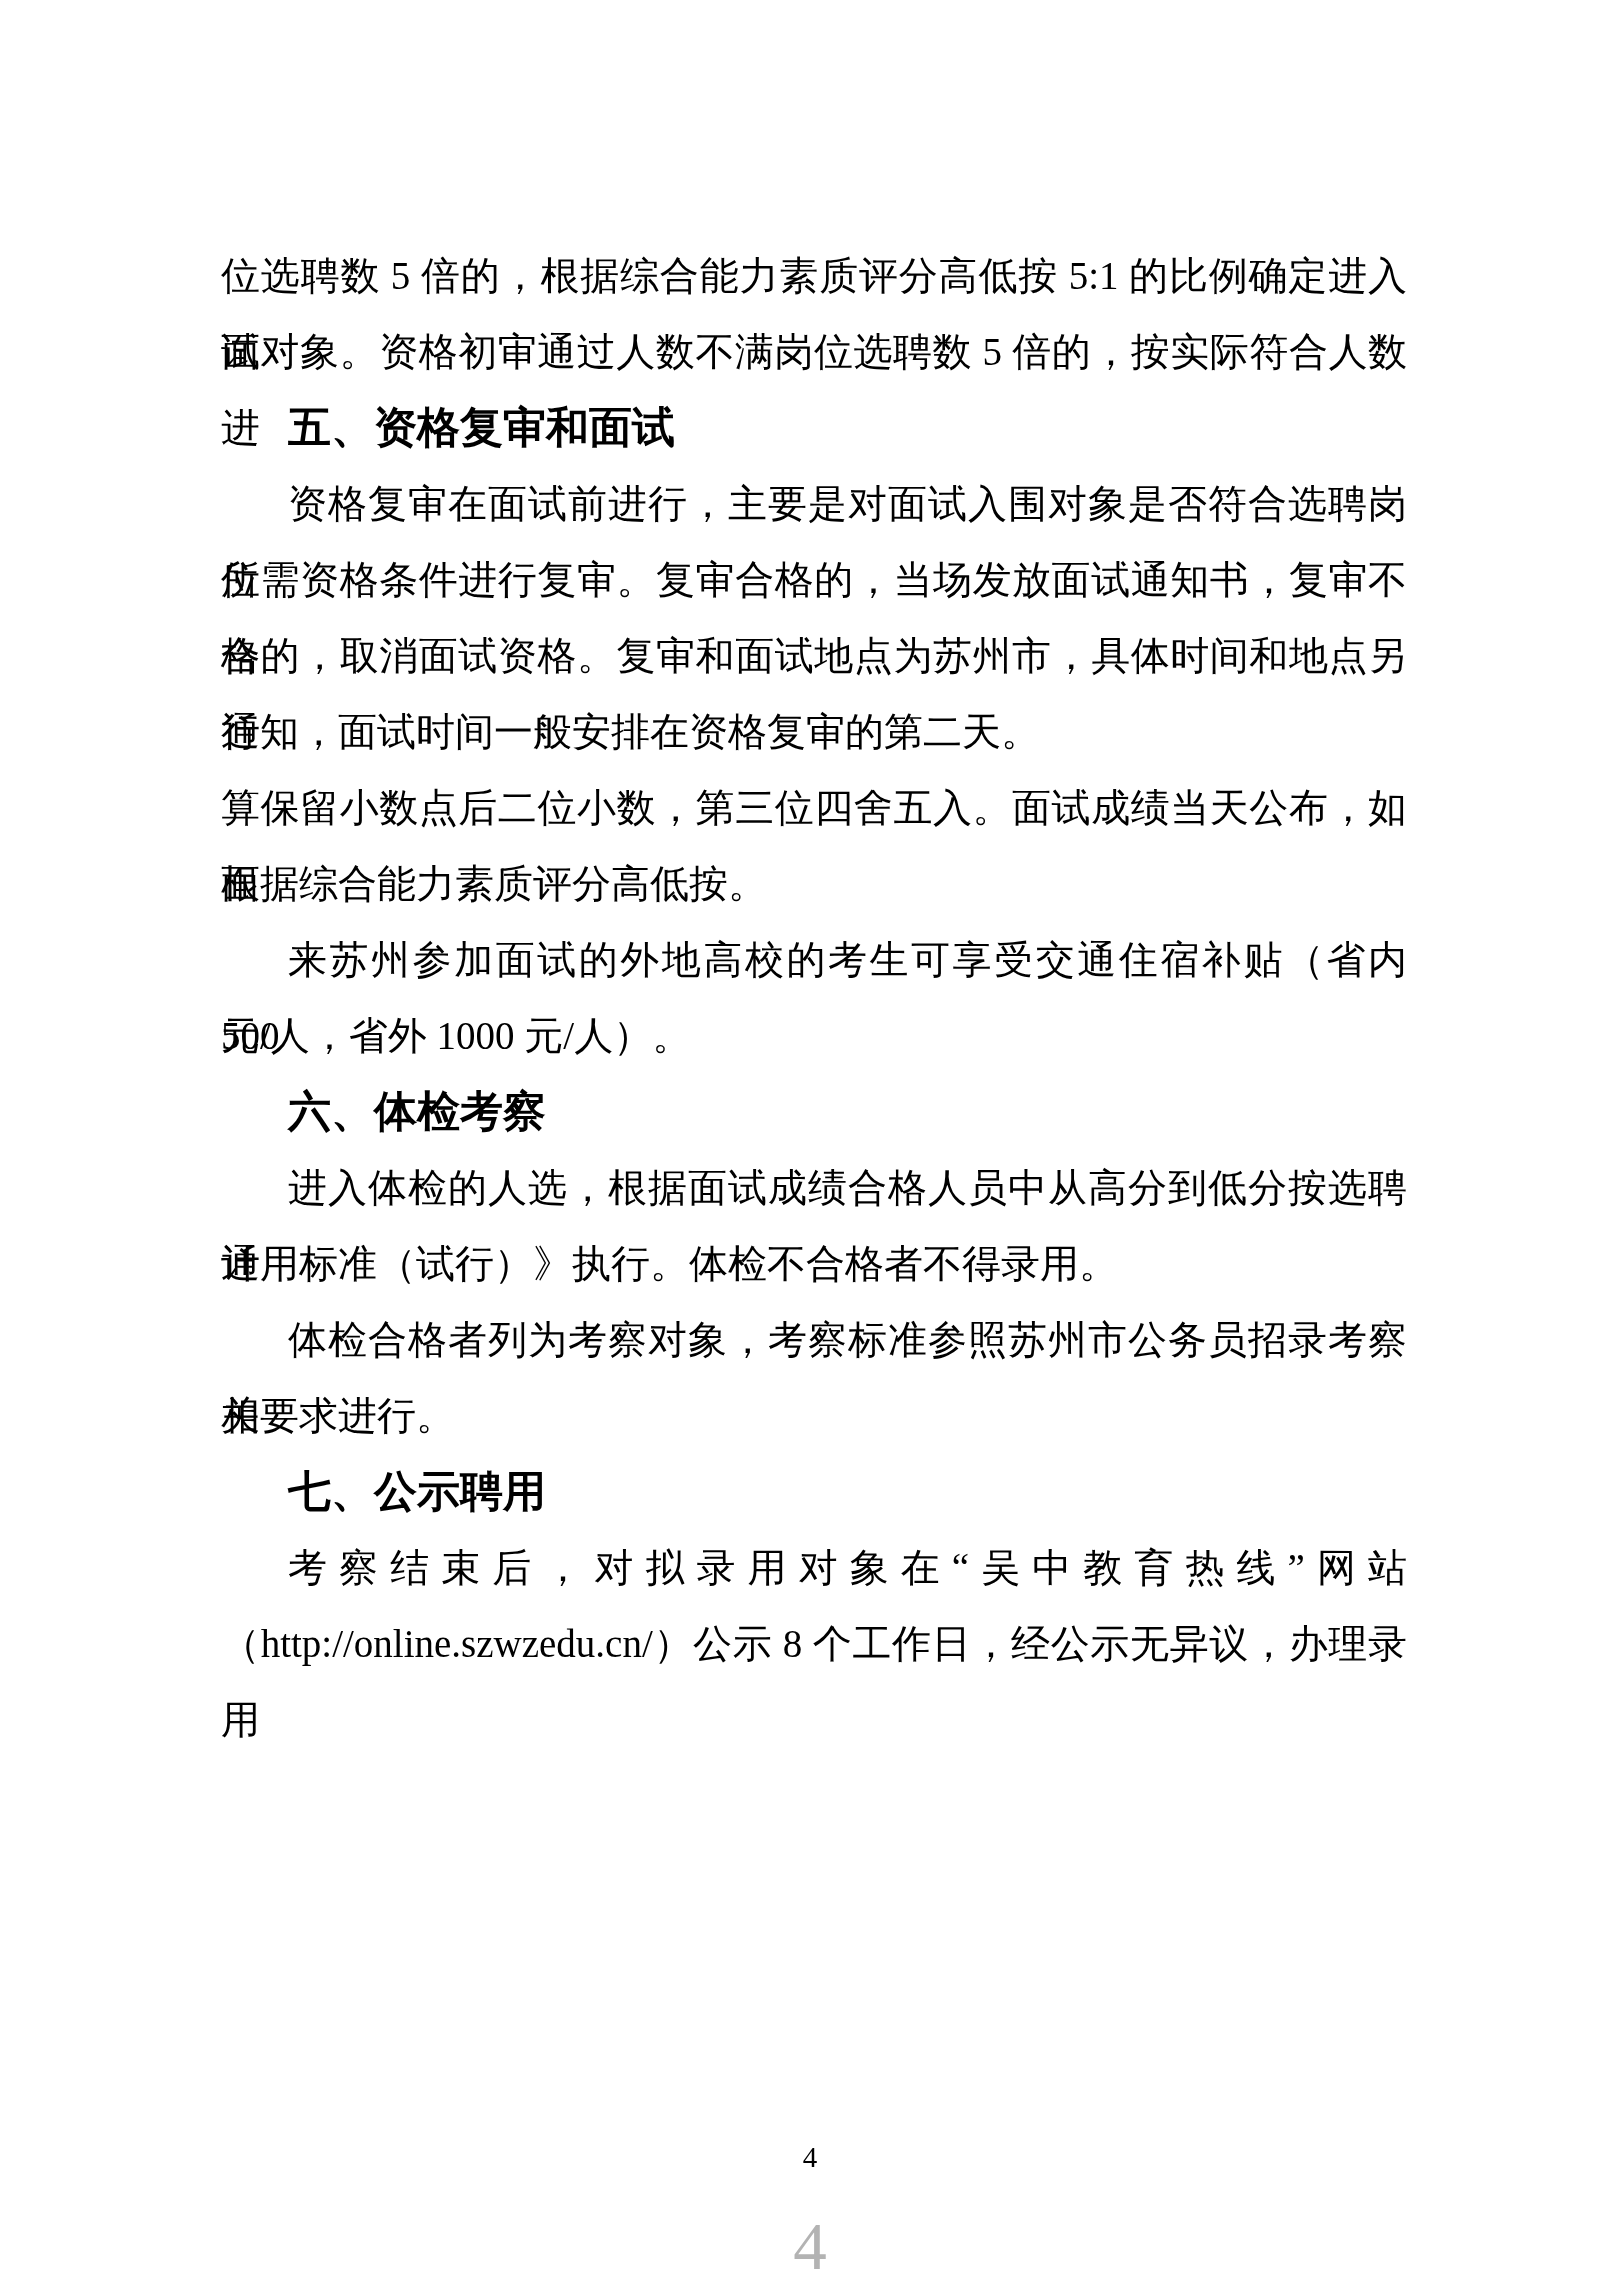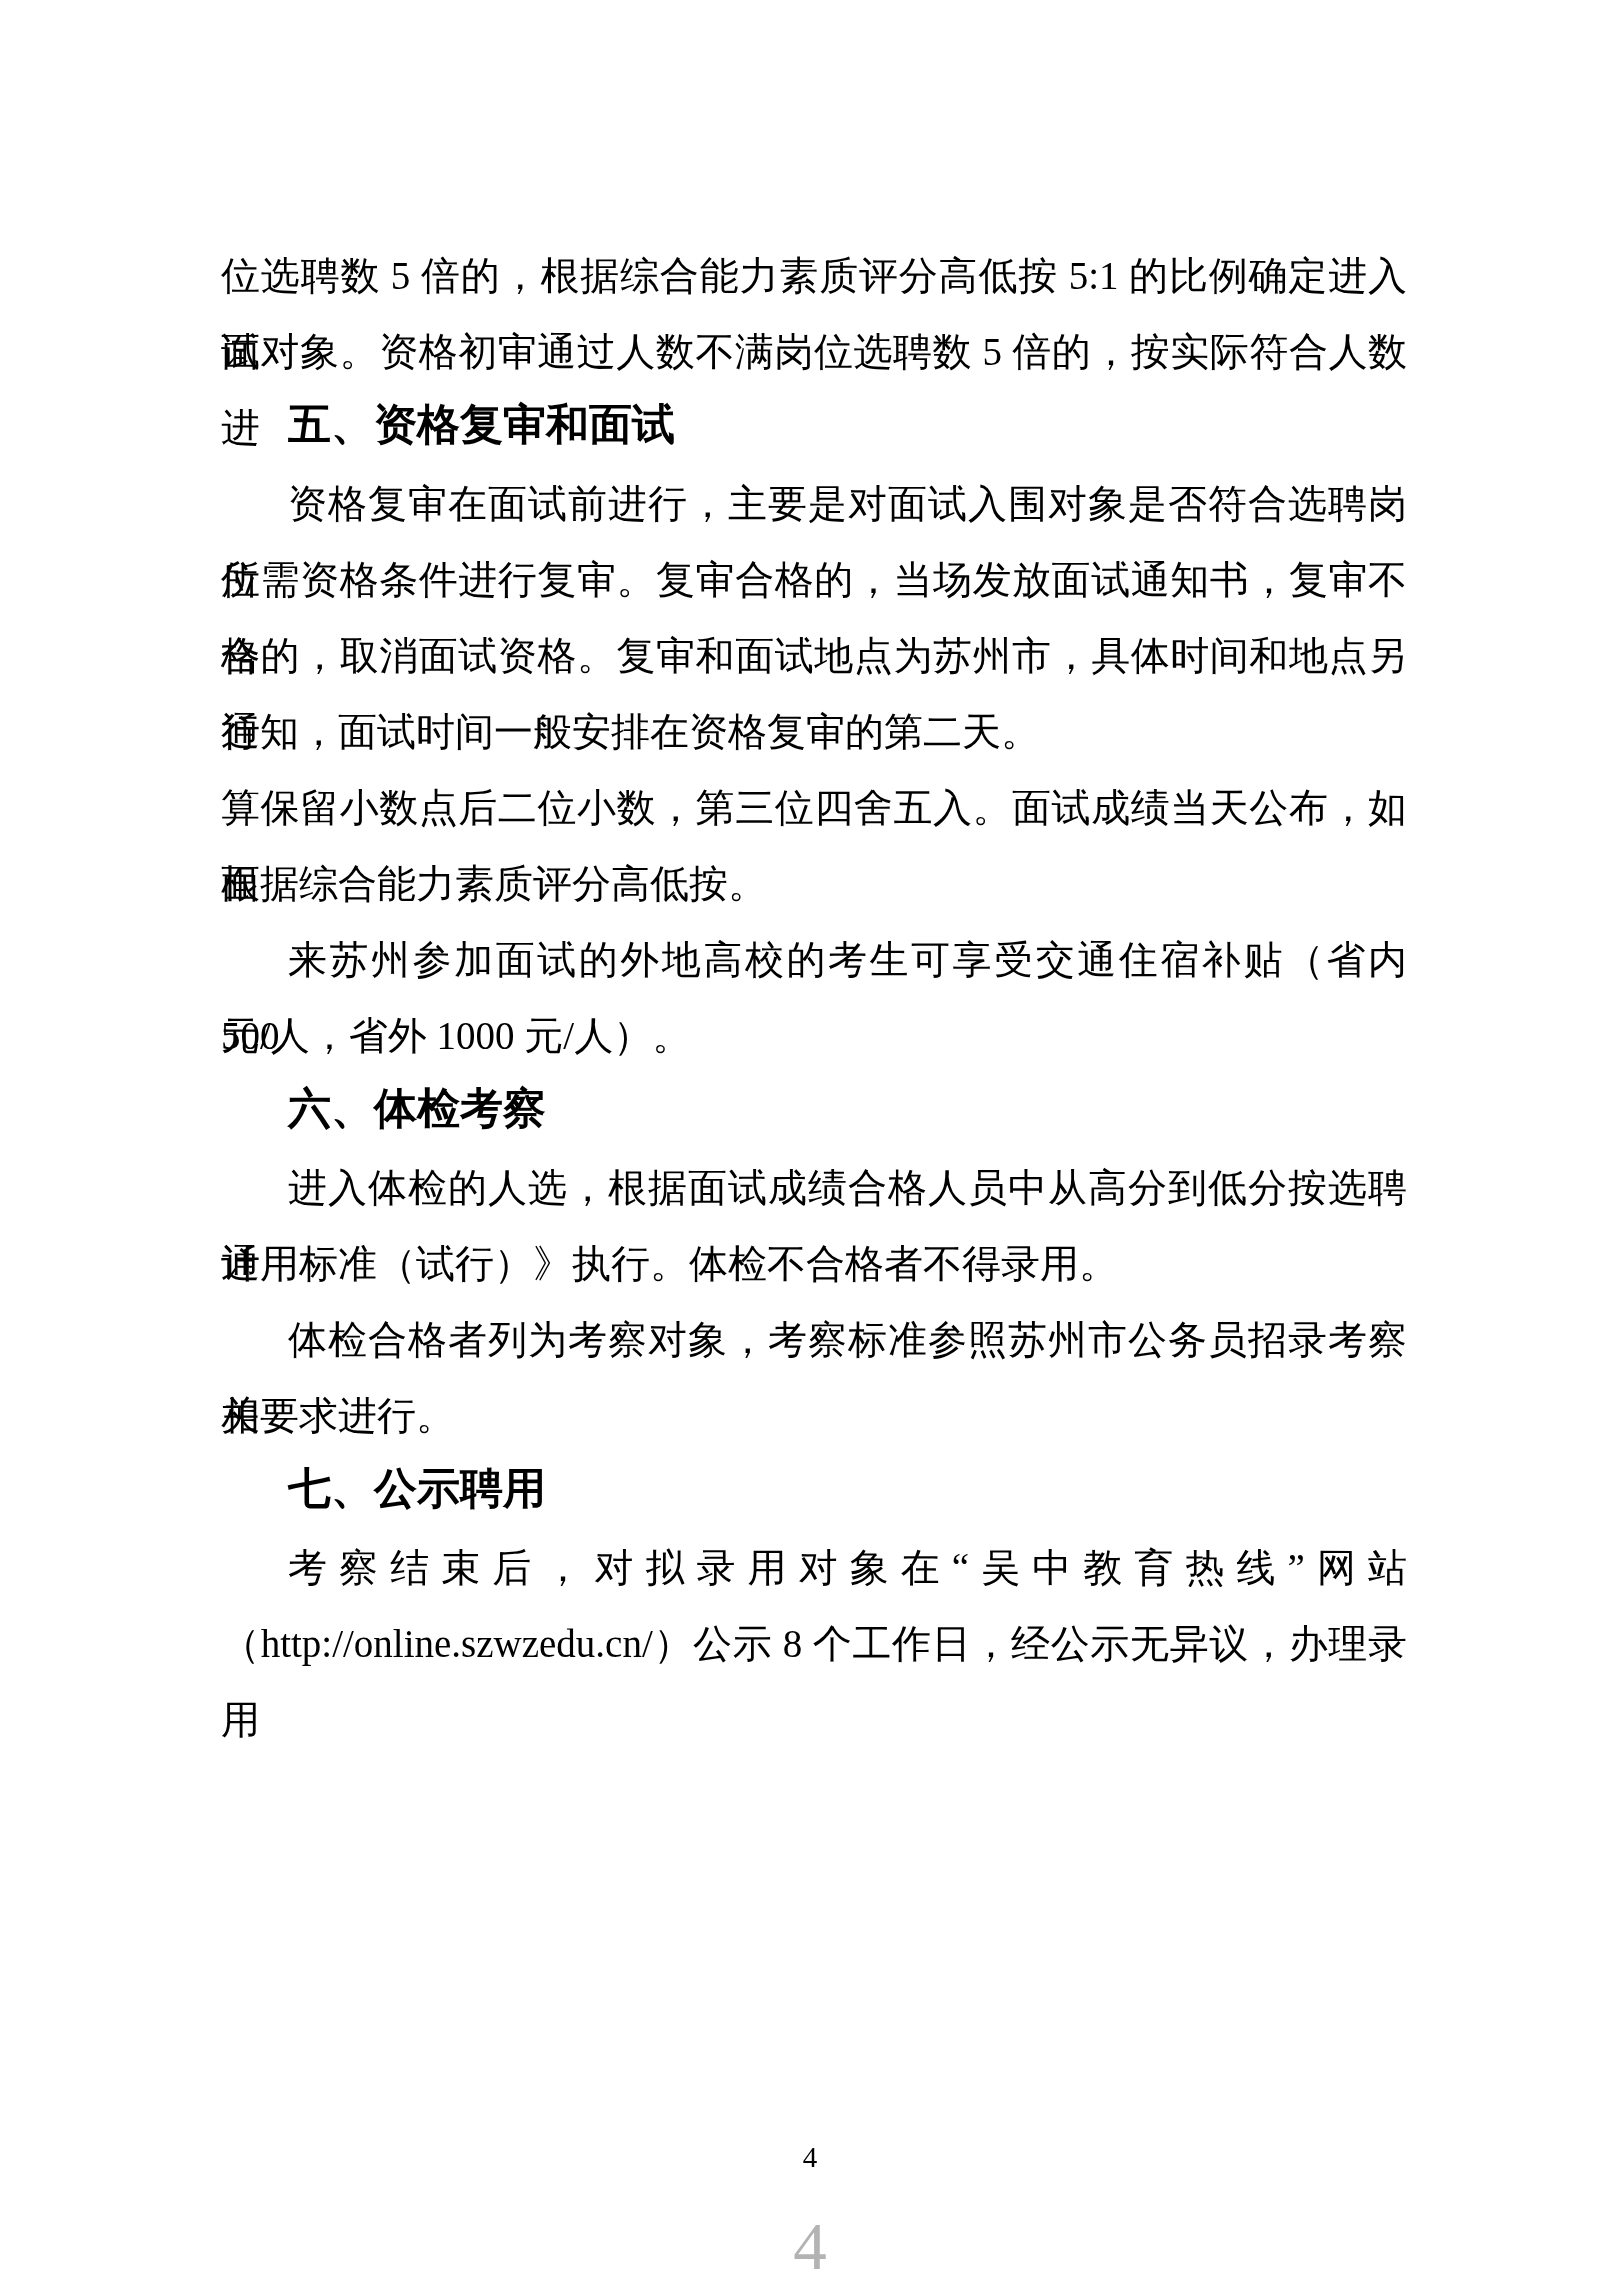--- a/index.html
+++ b/index.html
@@ -29,21 +29,21 @@
   .line.j {
     text-align: justify;
     text-align-last: justify;
   }
   .line.first  { text-indent: 67px; }
   .line.first2 { text-indent: 88px; }
   .line.heading {
     text-indent: 67px;
     font-weight: bold;
     font-size: 43px;
-    font-family: Liberation Mono, monospace;
+    font-family: Liberation Serif, serif;
   }
   .pagenum {
     position: absolute;
     top: 2143px;
     left: 0;
     width: 100%;
     text-align: center;
     font-size: 29px;
     line-height: 29px;
     color: #000000;

